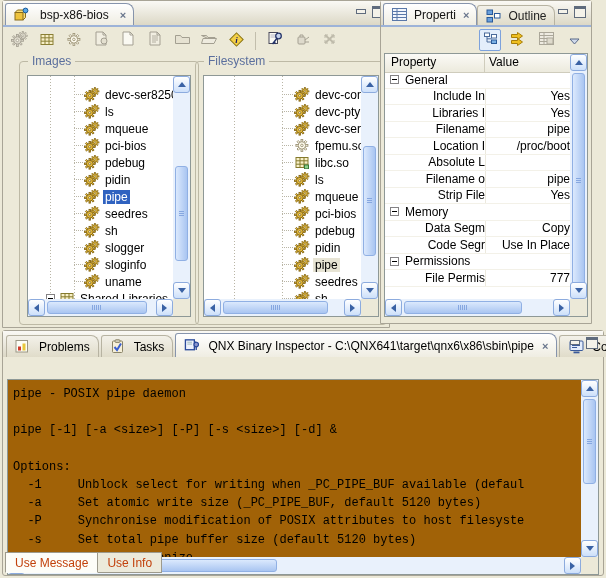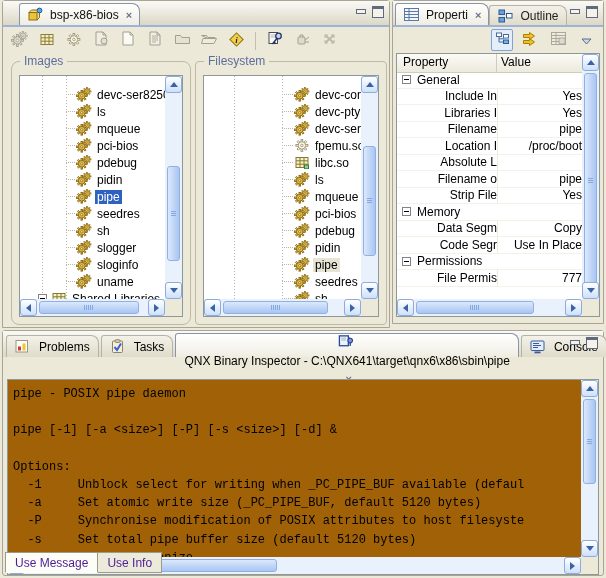--- a/index.html
+++ b/index.html
@@ -1,20 +1,20 @@
 <!DOCTYPE html>
 <html><head>
 <meta charset="utf-8">
 <style>
   html,body{margin:0;padding:0;}
   body{width:606px;height:578px;font-family:"Liberation Sans",sans-serif;background:#ece9d8;}
   .app{position:relative;width:606px;height:578px;overflow:hidden;background:#ece9d8;}
   .pane{position:absolute;border:1px solid #a8a496;border-radius:3px 3px 0 0;background:#ece9d8;box-sizing:border-box;}
   .pane-editor{left:2px;top:0;width:388px;height:328px;}
-  .pane-props{left:392px;top:0;width:212px;height:324px;}
+  .pane-props{left:380px;top:0;width:212px;height:324px;}
   .pane-bottom{left:2px;top:330px;width:602px;height:246px;border-radius:3px;}
 
   
   .tabrow{position:absolute;left:0;top:0;right:0;height:24px;background:linear-gradient(#faf9f5,#dcd8c6);border-bottom:2px solid #9db3d8;display:flex;align-items:flex-end;}
   .tab{display:flex;align-items:center;gap:4px;height:22px;padding:0 7px;font-size:12px;color:#111;white-space:nowrap;box-sizing:border-box;}
   .tab.active{background:linear-gradient(#ffffff,#efedе2);background:linear-gradient(#ffffff,#efede2);border:1px solid #8694ac;border-bottom:none;border-radius:3px 8px 0 0;}
   .tab.inactive{background:linear-gradient(#f3f1e9,#e0dcca);border:1px solid #b7b3a2;border-bottom:none;border-radius:3px 8px 0 0;height:20px;color:#222;}
   .tclose{font-size:11px;font-weight:bold;color:#68758c;margin-left:3px;cursor:default;}
   .minmax{position:absolute;right:5px;top:5px;display:flex;gap:7px;align-items:center;}
   .mm-min{width:9px;height:9px;position:relative;}
@@ -58,25 +58,25 @@
   .prow{display:flex;height:15.5px;align-items:center;font-size:12px;border-bottom:1px solid #f3f1e8;background-image:linear-gradient(#ece9de,#ece9de);background-size:1px 100%;background-position:100px 0;background-repeat:no-repeat;text-align:right;}
   .prow.cat{background-image:none;}
   .prow.cat .exp{margin-left:5px;margin-right:6px;}
   .pcatlab{color:#000;}
   .plab{flex:0 0 100px;padding-left:27px;box-sizing:border-box;overflow:hidden;white-space:nowrap;color:#000;}
   .pval{flex:1;padding-left:5px;overflow:hidden;white-space:nowrap;color:#000;}
 
   
   .btabs{position:absolute;left:0;top:0;right:0;height:26px;background:linear-gradient(#faf9f5,#dcd8c6);display:flex;align-items:flex-end;padding-left:3px;}
   .btab{display:flex;align-items:center;gap:5px;height:21px;padding:0 8px;font-size:12px;border:1px solid #b7b3a2;border-bottom:none;border-radius:3px 8px 0 0;background:linear-gradient(#f3f1e9,#e0dcca);margin-right:2px;white-space:nowrap;}
-  .btab.active{height:23px;background:linear-gradient(#ffffff,#efede2);border-color:#8694ac;flex-direction:column;}
+  .btab.active{height:23px;background:linear-gradient(#ffffff,#efede2);border-color:#8694ac;}
   .txtbox{position:absolute;left:4px;top:28px;right:4px;height:194px;background:#a16207;border:1px solid #8e9896;overflow:hidden;margin-top:20px;}
   .lines{position:absolute;left:5px;top:5px;right:18px;bottom:17px;overflow:hidden;font-family:"Liberation Mono",monospace;font-size:12px;line-height:18.2px;white-space:pre;color:#000;}
   .ftabs{position:absolute;left:2px;bottom:2px;height:21px;display:flex;}
-  .ftab{display:flex;align-items:center;padding:0 9px;font-size:12px;border:1px solid #9d9a8c;border-left:none;background:#eceadb;color:#4c1d95;}
+  .ftab{display:flex;align-items:center;padding:0 9px;font-size:12px;border:1px solid #9d9a8c;border-left:none;background:#eceadb;color:#c2410c;}
   .ftab:first-child{border-left:1px solid #9d9a8c;}
   .ftab.active{background:#fdfdf8;border-bottom-color:#fdfdf8;}
 
   
   .sbv,.sbh,.sbc{position:absolute;background:#e9f1fc;}
   .sbv{width:17px;}.sbh{height:17px;}
   .sbc{width:17px;height:17px;background:#ece9d8;}
   .sbb{position:absolute;width:17px;height:17px;background:linear-gradient(#ffffff,#cde0fa);border:1px solid #8cabde;border-radius:3px;box-sizing:border-box;display:flex;align-items:center;justify-content:center;}
   .sbt{position:absolute;left:2px;right:2px;background:linear-gradient(90deg,#dbe9fd,#a9c5f1);border:1px solid #90b0e4;border-radius:3px;box-sizing:border-box;}
   .sbt::after{content:'';position:absolute;left:3px;right:3px;top:50%;height:5px;margin-top:-3px;background-image:repeating-linear-gradient(to bottom,#86a7e0 0 1px,transparent 1px 2px);}
@@ -87,21 +87,21 @@
   .tL{width:0;height:0;border-top:4px solid transparent;border-bottom:4px solid transparent;border-right:5px solid #3a62a5;}
   .tR{width:0;height:0;border-top:4px solid transparent;border-bottom:4px solid transparent;border-left:5px solid #3a62a5;}
 </style>
 </head>
 <body>
 
 <div class="app">
 
   <div class="pane pane-editor">
     <div class="tabrow">
-      <div class="tab active" style="margin-left:16px;">
+      <div class="tab active" style="margin-left:2px;gap:8px;">
         <span class="ticon">
             <svg width="16" height="15" viewBox="0 0 16 15">
               <path d="M2 5.5l2.5-2.5h8v7.5L10 13" fill="#f7dd78" stroke="#8a6d1a"></path>
               <rect x="2" y="5.5" width="8" height="7.5" fill="#eec33c" stroke="#8a6d1a"></rect>
               <circle cx="12.5" cy="3.5" r="2.4" fill="#58a8e8" stroke="#1a5a9a"></circle>
             </svg>
           </span>
         <span>bsp-x86-bios</span>
         <span class="tclose">×</span>
       </div>
@@ -202,21 +202,21 @@
             </svg></span>
         </div>
         <div class="tbtn dis">
           <span><svg width="15" height="14" viewBox="0 0 15 14">
               <path d="M3 3l9 8M12 3l-9 8" stroke="#bcb8a8" stroke-width="2"></path>
               <path d="M3 3h3M3 3v3M12 3h-3M12 3v3M3 11h3M3 11v-3M12 11h-3M12 11v-3" stroke="#bcb8a8"></path>
             </svg></span>
         </div>
       </div>
 
-    <div class="grp" style="left:8px;top:60px;width:178px;height:262px;border-radius:8px;">
+    <div class="grp" style="left:16px;top:60px;width:178px;height:262px;">
       <span class="glbl">Images</span>
       <div class="treebox">
         <div class="tree tree-images">
           <div class="guide" style="left:22px;"></div>
           <div class="guide" style="left:46px;"></div>
         <div class="trow">
               <span class="ticon">
                 <svg width="16" height="15" viewBox="0 0 16 15">
                   <g transform="translate(6.5,0) scale(0.55)" fill="#e7bd3f" stroke="#7c5f12" stroke-width="1.1">
    <rect x="6.9" y="0.5" width="2.2" height="15"></rect>

